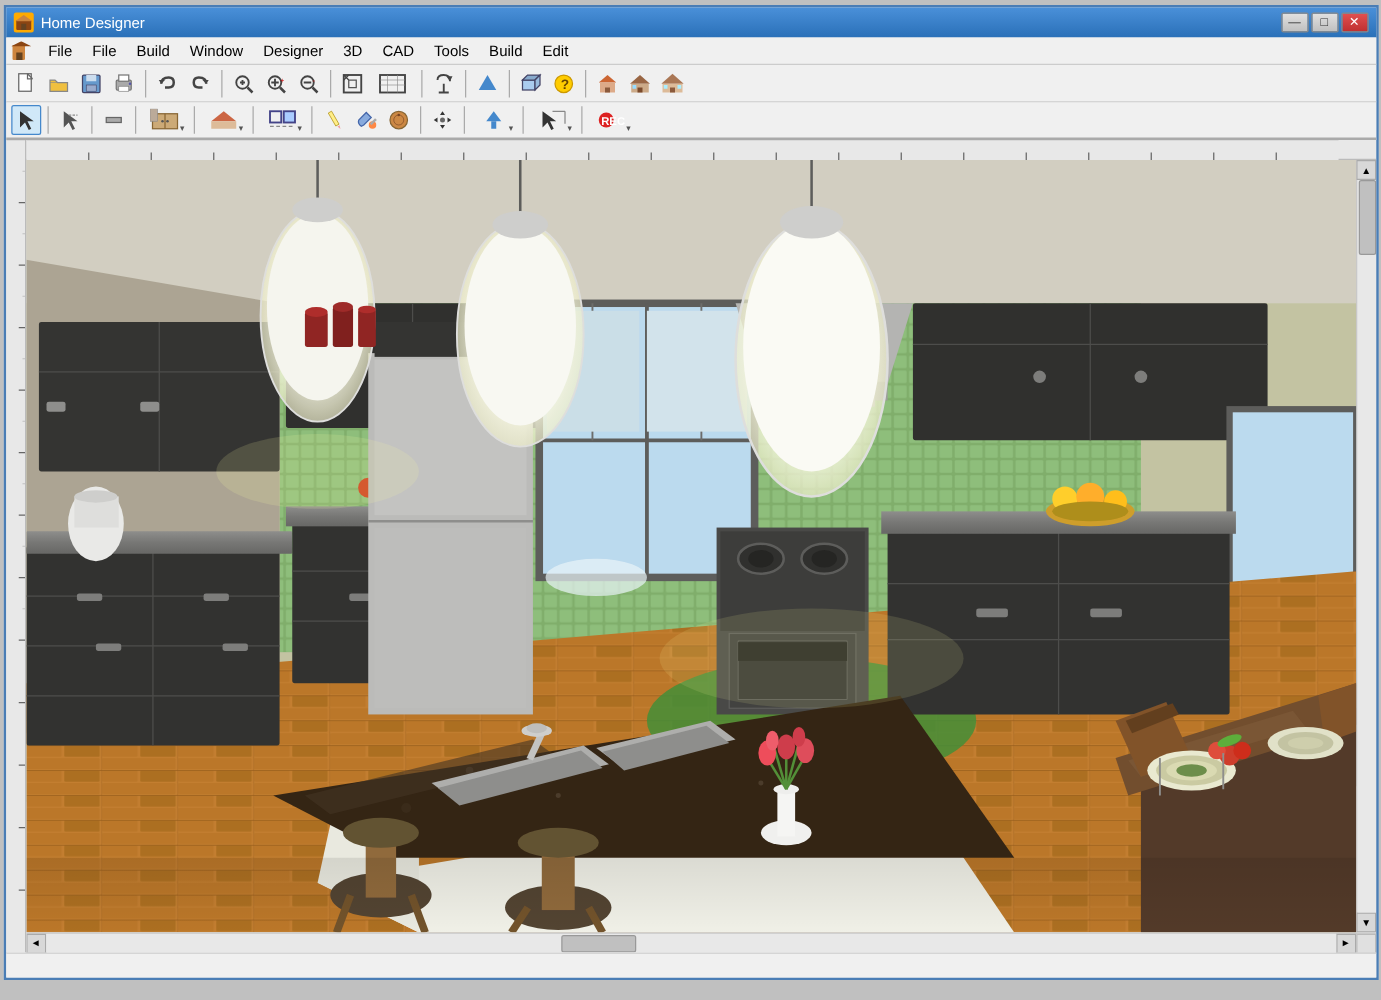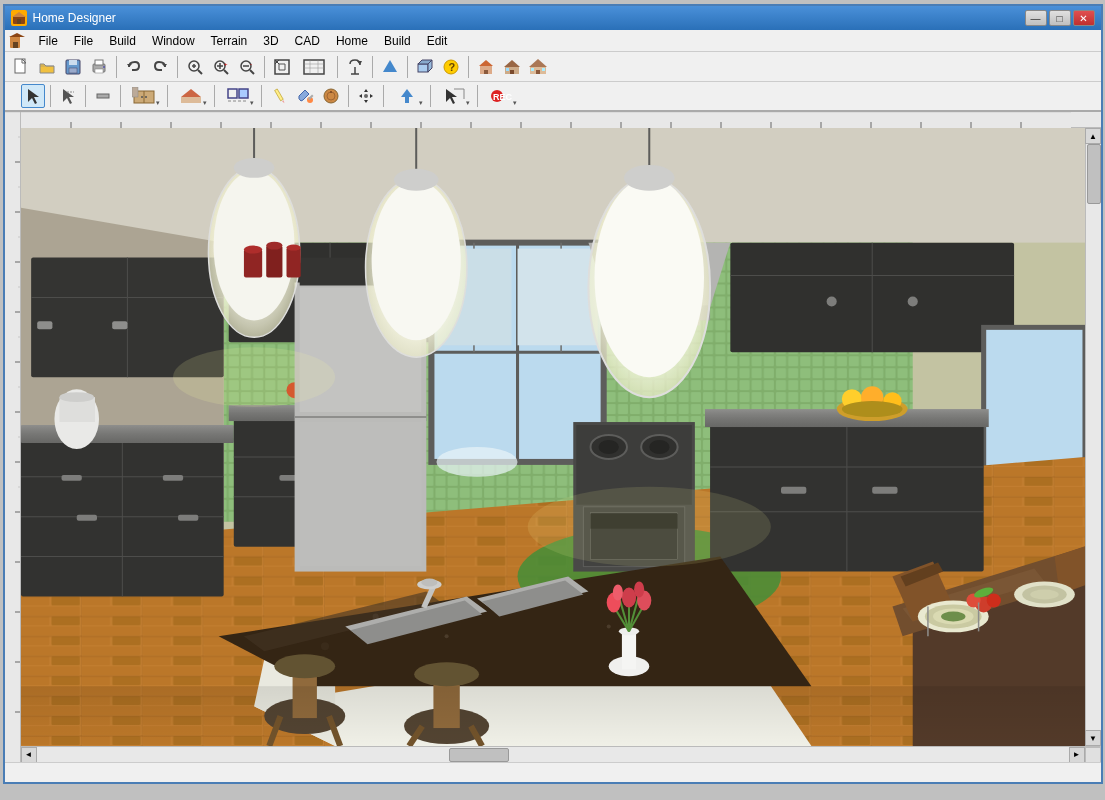--- a/index.html
+++ b/index.html
@@ -66,21 +66,21 @@
       font-size: 13px; color: #333; position: relative;
     }
     .tb-btn-wide { width: 36px; }
 
     
     .toolbar2 {
       background: #f0f0f0;
       height: 30px;
       display: flex;
       align-items: center;
-      padding: 2px 16px;
+      padding: 2px 4px;
       gap: 2px;
       border-bottom: 2px solid #aaa;
       flex-shrink: 0;
     }
 
     
     .main-area {
       flex: 1;
       display: flex;
       overflow: hidden;
@@ -193,24 +193,24 @@
       <svg width="16" height="16" viewBox="0 0 16 16">
         <rect x="1" y="3" width="10" height="12" fill="#CD853F" rx="1"></rect>
         <polygon points="0,4 8,0 16,4" fill="#8B4513"></polygon>
         <rect x="4" y="9" width="5" height="6" fill="#654321"></rect>
       </svg>
     </div>
     <div class="menu-item">File</div>
     <div class="menu-item">File</div>
     <div class="menu-item">Build</div>
     <div class="menu-item">Window</div>
-    <div class="menu-item">Terrain</div>
+    <div class="menu-item">Designer</div>
     <div class="menu-item">3D</div>
     <div class="menu-item">CAD</div>
-    <div class="menu-item">Home</div>
+    <div class="menu-item">Tools</div>
     <div class="menu-item">Build</div>
     <div class="menu-item">Edit</div>
   </div>
 
   <div class="toolbar">
 
     <div class="tb-btn" title="New">
       <svg width="18" height="18" viewBox="0 0 18 18">
           <rect x="3" y="1" width="10" height="14" fill="white" stroke="#666" stroke-width="1"></rect>
           <polyline points="10,1 10,5 14,5" fill="none" stroke="#666" stroke-width="1"></polyline>

